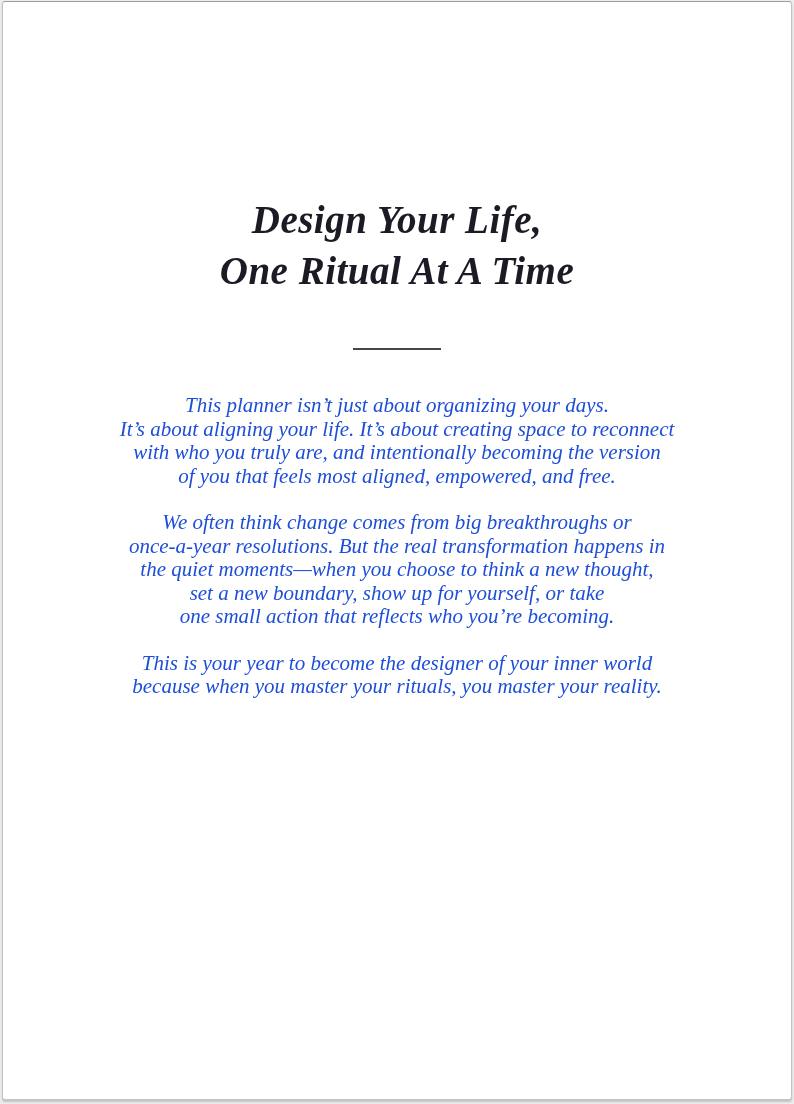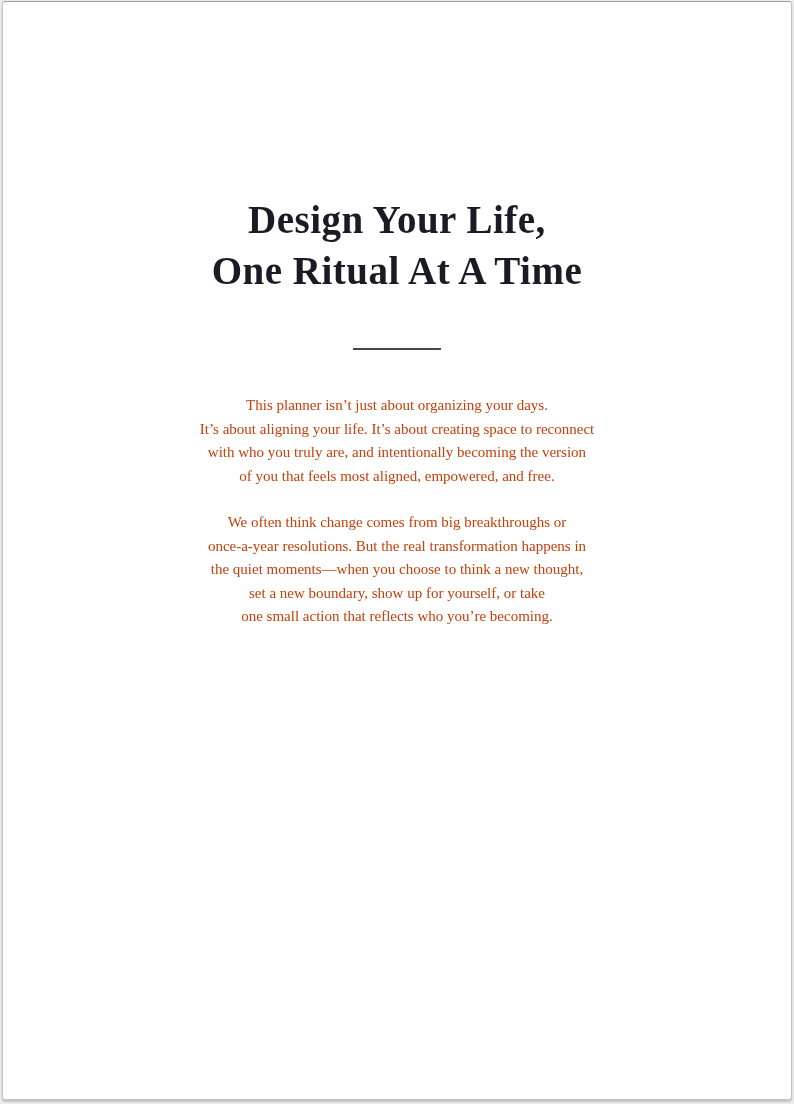--- a/index.html
+++ b/index.html
@@ -7,20 +7,21 @@
     padding: 0;
     background: #f4f4f4;
     font-family: "Liberation Serif", serif;
   }
   .viewport {
     position: relative;
     width: 794px;
     height: 1104px;
     background: #ededed;
     overflow: hidden;
+    font-style: italic;
   }
   .page {
     position: absolute;
     top: 1px;
     left: 2px;
     right: 2px;
     bottom: 4px;
     background: #ffffff;
     border: 1px solid #c3c3c3;
     border-top-color: #9e9e9e;
@@ -43,23 +44,23 @@
   }
   .divider {
     width: 88px;
     border: none;
     border-top: 2px solid #4a4442;
     margin: 52px auto 0 auto;
   }
   .body-copy {
     margin: 44px auto 0 auto;
     max-width: 600px;
-    font-size: 15px;
+    font-size: 21px;
     line-height: 23.5px;
-    color: #c2410c;
+    color: #1d4ed8;
   }
   .body-copy p {
     margin: 0 0 23px 0;
     white-space: pre-line;
   }
 </style>
 </head>
 <body>
 
 <div class="viewport">
@@ -71,16 +72,18 @@
       <div class="body-copy">
         <p>This planner isn’t just about organizing your days.
 It’s about aligning your life. It’s about creating space to reconnect
 with who you truly are, and intentionally becoming the version
 of you that feels most aligned, empowered, and free.</p>
         <p>We often think change comes from big breakthroughs or
 once-a-year resolutions. But the real transformation happens in
 the quiet moments—when you choose to think a new thought,
 set a new boundary, show up for yourself, or take
 one small action that reflects who you’re becoming.</p>
+        <p>This is your year to become the designer of your inner world
+because when you master your rituals, you master your reality.</p>
       </div>
     </div>
   </div>
 </div>
 
 </body></html>

